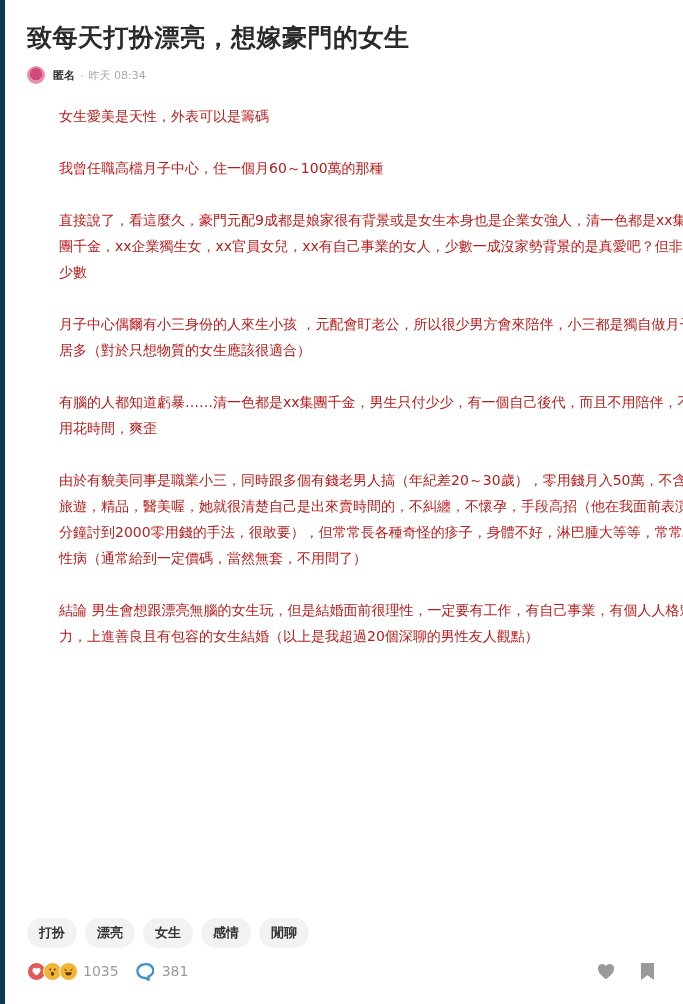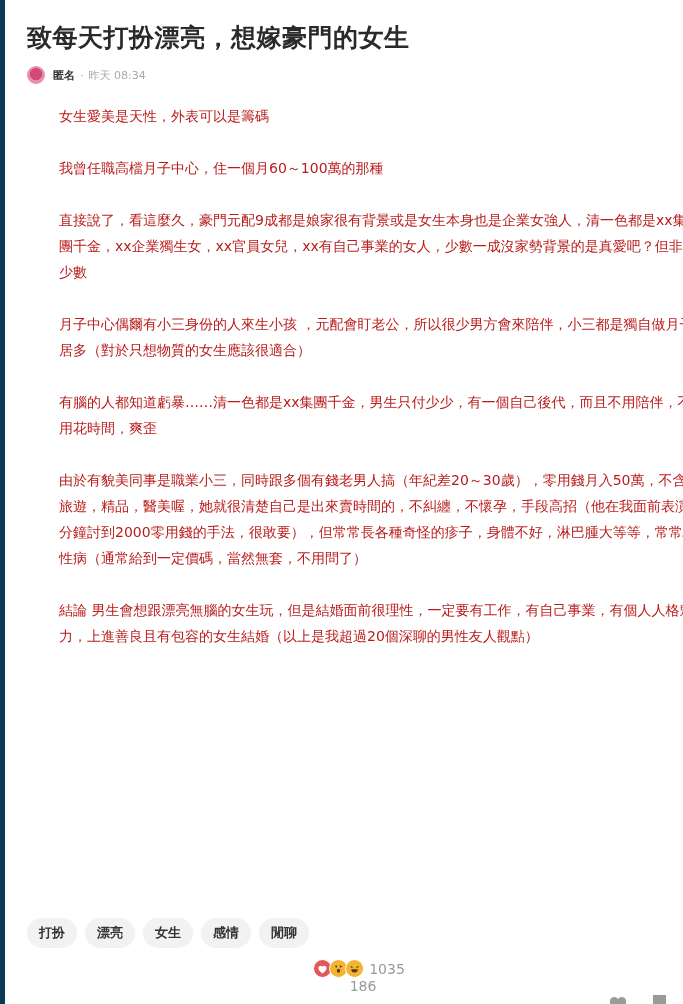--- a/index.html
+++ b/index.html
@@ -10,21 +10,21 @@
     .title { position: absolute; top: 21px; left: 0; font-size: 25px; font-weight: bold; color: #2a2a2a; letter-spacing: 0.5px; white-space: nowrap; }
     .meta { position: absolute; top: 65px; left: 0; display: flex; align-items: center; height: 20px; }
     .avatar { width: 18px; height: 18px; border-radius: 50%; background: radial-gradient(circle at 50% 45%, #d24a7c 0 45%, #e98fae 46% 100%); margin-right: 8px; }
     .author { font-size: 11px; font-weight: bold; color: #333; }
     .sep { font-size: 11px; color: #aaa; margin: 0 5px; }
     .time { font-size: 11px; color: #aaa; text-align: center; }
     .content { position: absolute; top: 103px; left: 0; width: 640px; font-size: 14px; line-height: 26px; color: #b91c1c; margin-left: 32px; }
     .content p { margin-bottom: 26px; }
     .tags { position: absolute; top: 918px; left: 0; display: flex; gap: 8px; }
     .tag { background: #f2f2f2; border-radius: 16px; padding: 0 12px; height: 30px; line-height: 30px; font-size: 13px; font-weight: bold; color: #333; }
-    .footer { position: absolute; top: 959px; left: 12px; width: 640px; height: 24px; display: flex; align-items: center; flex-direction: column; }
+    .footer { position: absolute; top: 959px; left: 0; width: 640px; height: 24px; display: flex; align-items: center; }
     .reactions { display: flex; align-items: center; }
     .react { width: 19px; height: 19px; border-radius: 50%; margin-right: -3px; display: flex; align-items: center; justify-content: center; border: 1.5px solid #fff; }
     .react.heart { background: #e05a5a; }
     .react.wow { background: #f3b433; }
     .react.haha { background: #f3b433; }
     .count { font-size: 14px; color: #9a9a9a; margin-left: 8px; }
     .comment-ic { margin-left: 16px; width: 19px; height: 19px; }
     .right-actions { margin-left: auto; display: flex; align-items: center; gap: 24px; margin-right: 12px; }
   </style>
 </head>
@@ -78,21 +78,21 @@
         <svg width="13" height="13" viewBox="0 0 20 20">
             <path d="M4 7l3 1.5M16 7l-3 1.5" stroke="#5a3a0a" stroke-width="1.6" fill="none"></path>
             <path d="M5 11h10a5 5 0 0 1-10 0z" fill="#5a3a0a"></path>
           </svg>
       </span>
       <span class="count">1035</span>
     </div>
     <svg class="comment-ic" viewBox="0 0 24 24">
         <path d="M12 3a9 8.5 0 1 0 0 17h1l4 2.5V18.5A8.5 8 0 0 0 12 3z" fill="none" stroke="#3d8fd1" stroke-width="3"></path>
       </svg>
-    <span class="count">186</span>
+    <span class="count">381</span>
 
     <div class="right-actions">
       <svg width="20" height="18" viewBox="0 0 24 22">
           <path d="M12 21s-10-6.5-10-13a5.5 5.5 0 0 1 10-3 5.5 5.5 0 0 1 10 3c0 6.5-10 13-10 13z" fill="#9a9a9a"></path>
         </svg>
       <svg width="15" height="19" viewBox="0 0 16 20">
           <path d="M1 1h14v18l-7-5-7 5z" fill="#9a9a9a"></path>
         </svg>
     </div>
   </div>

